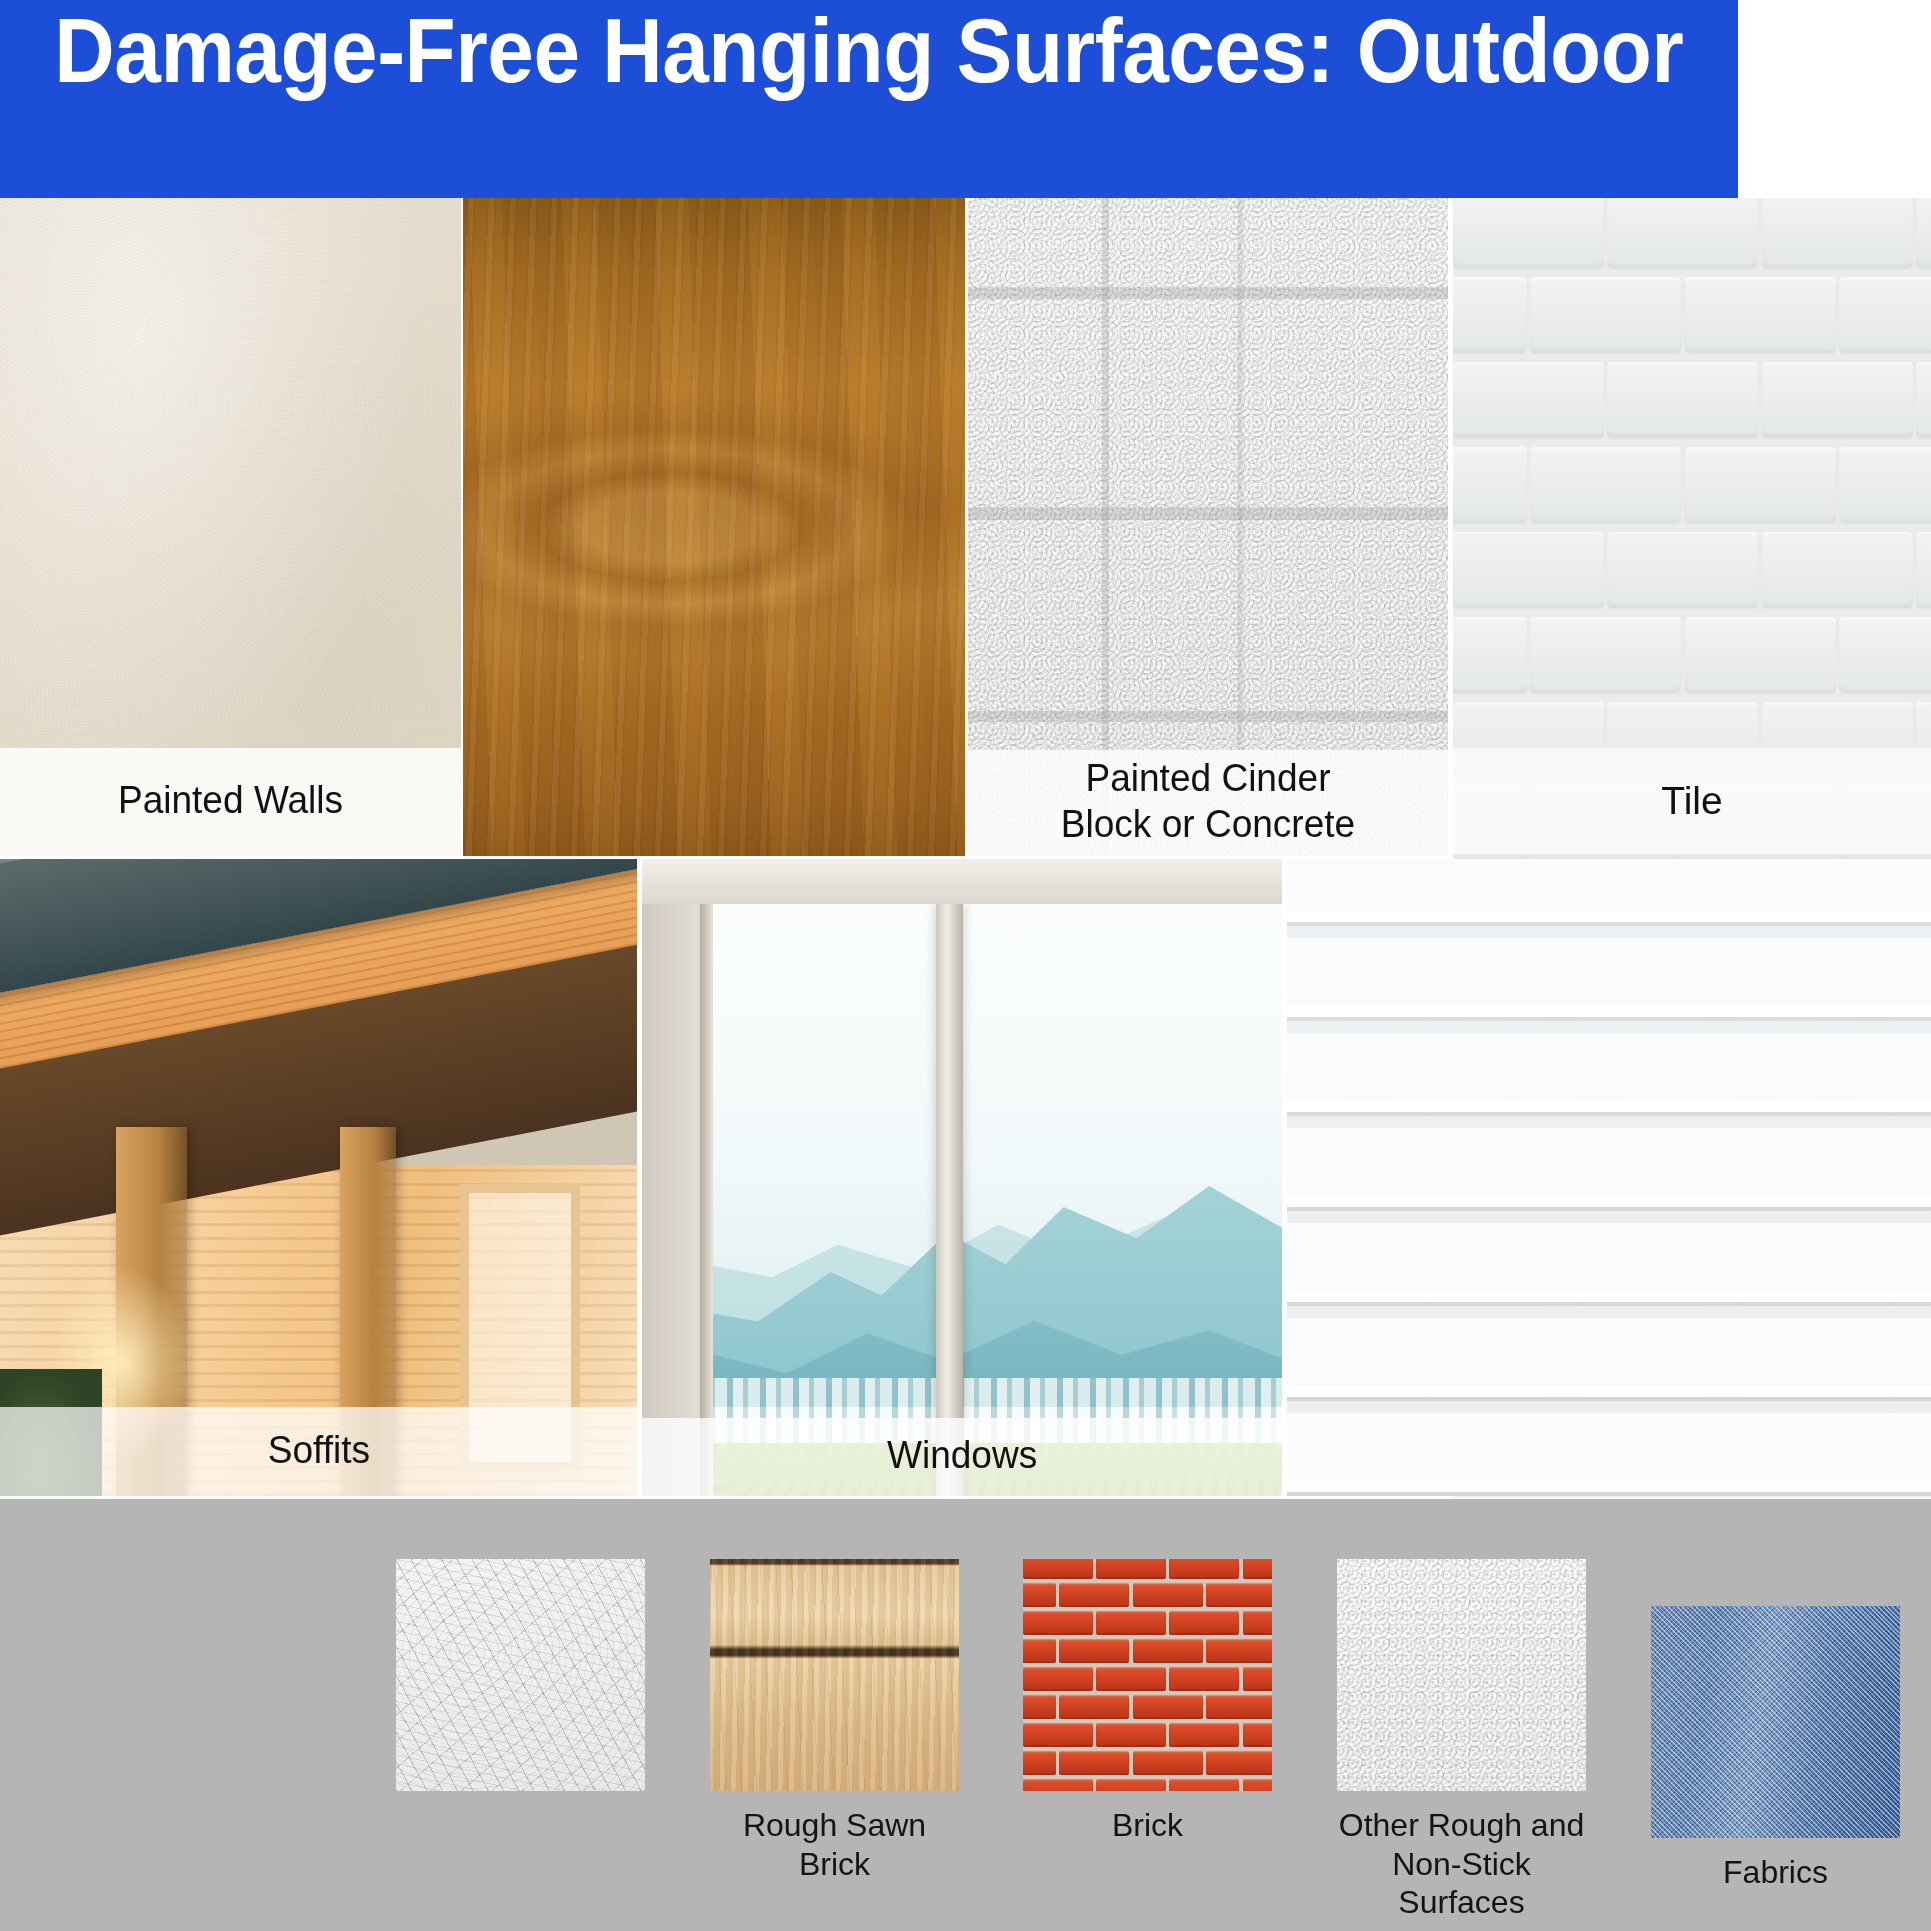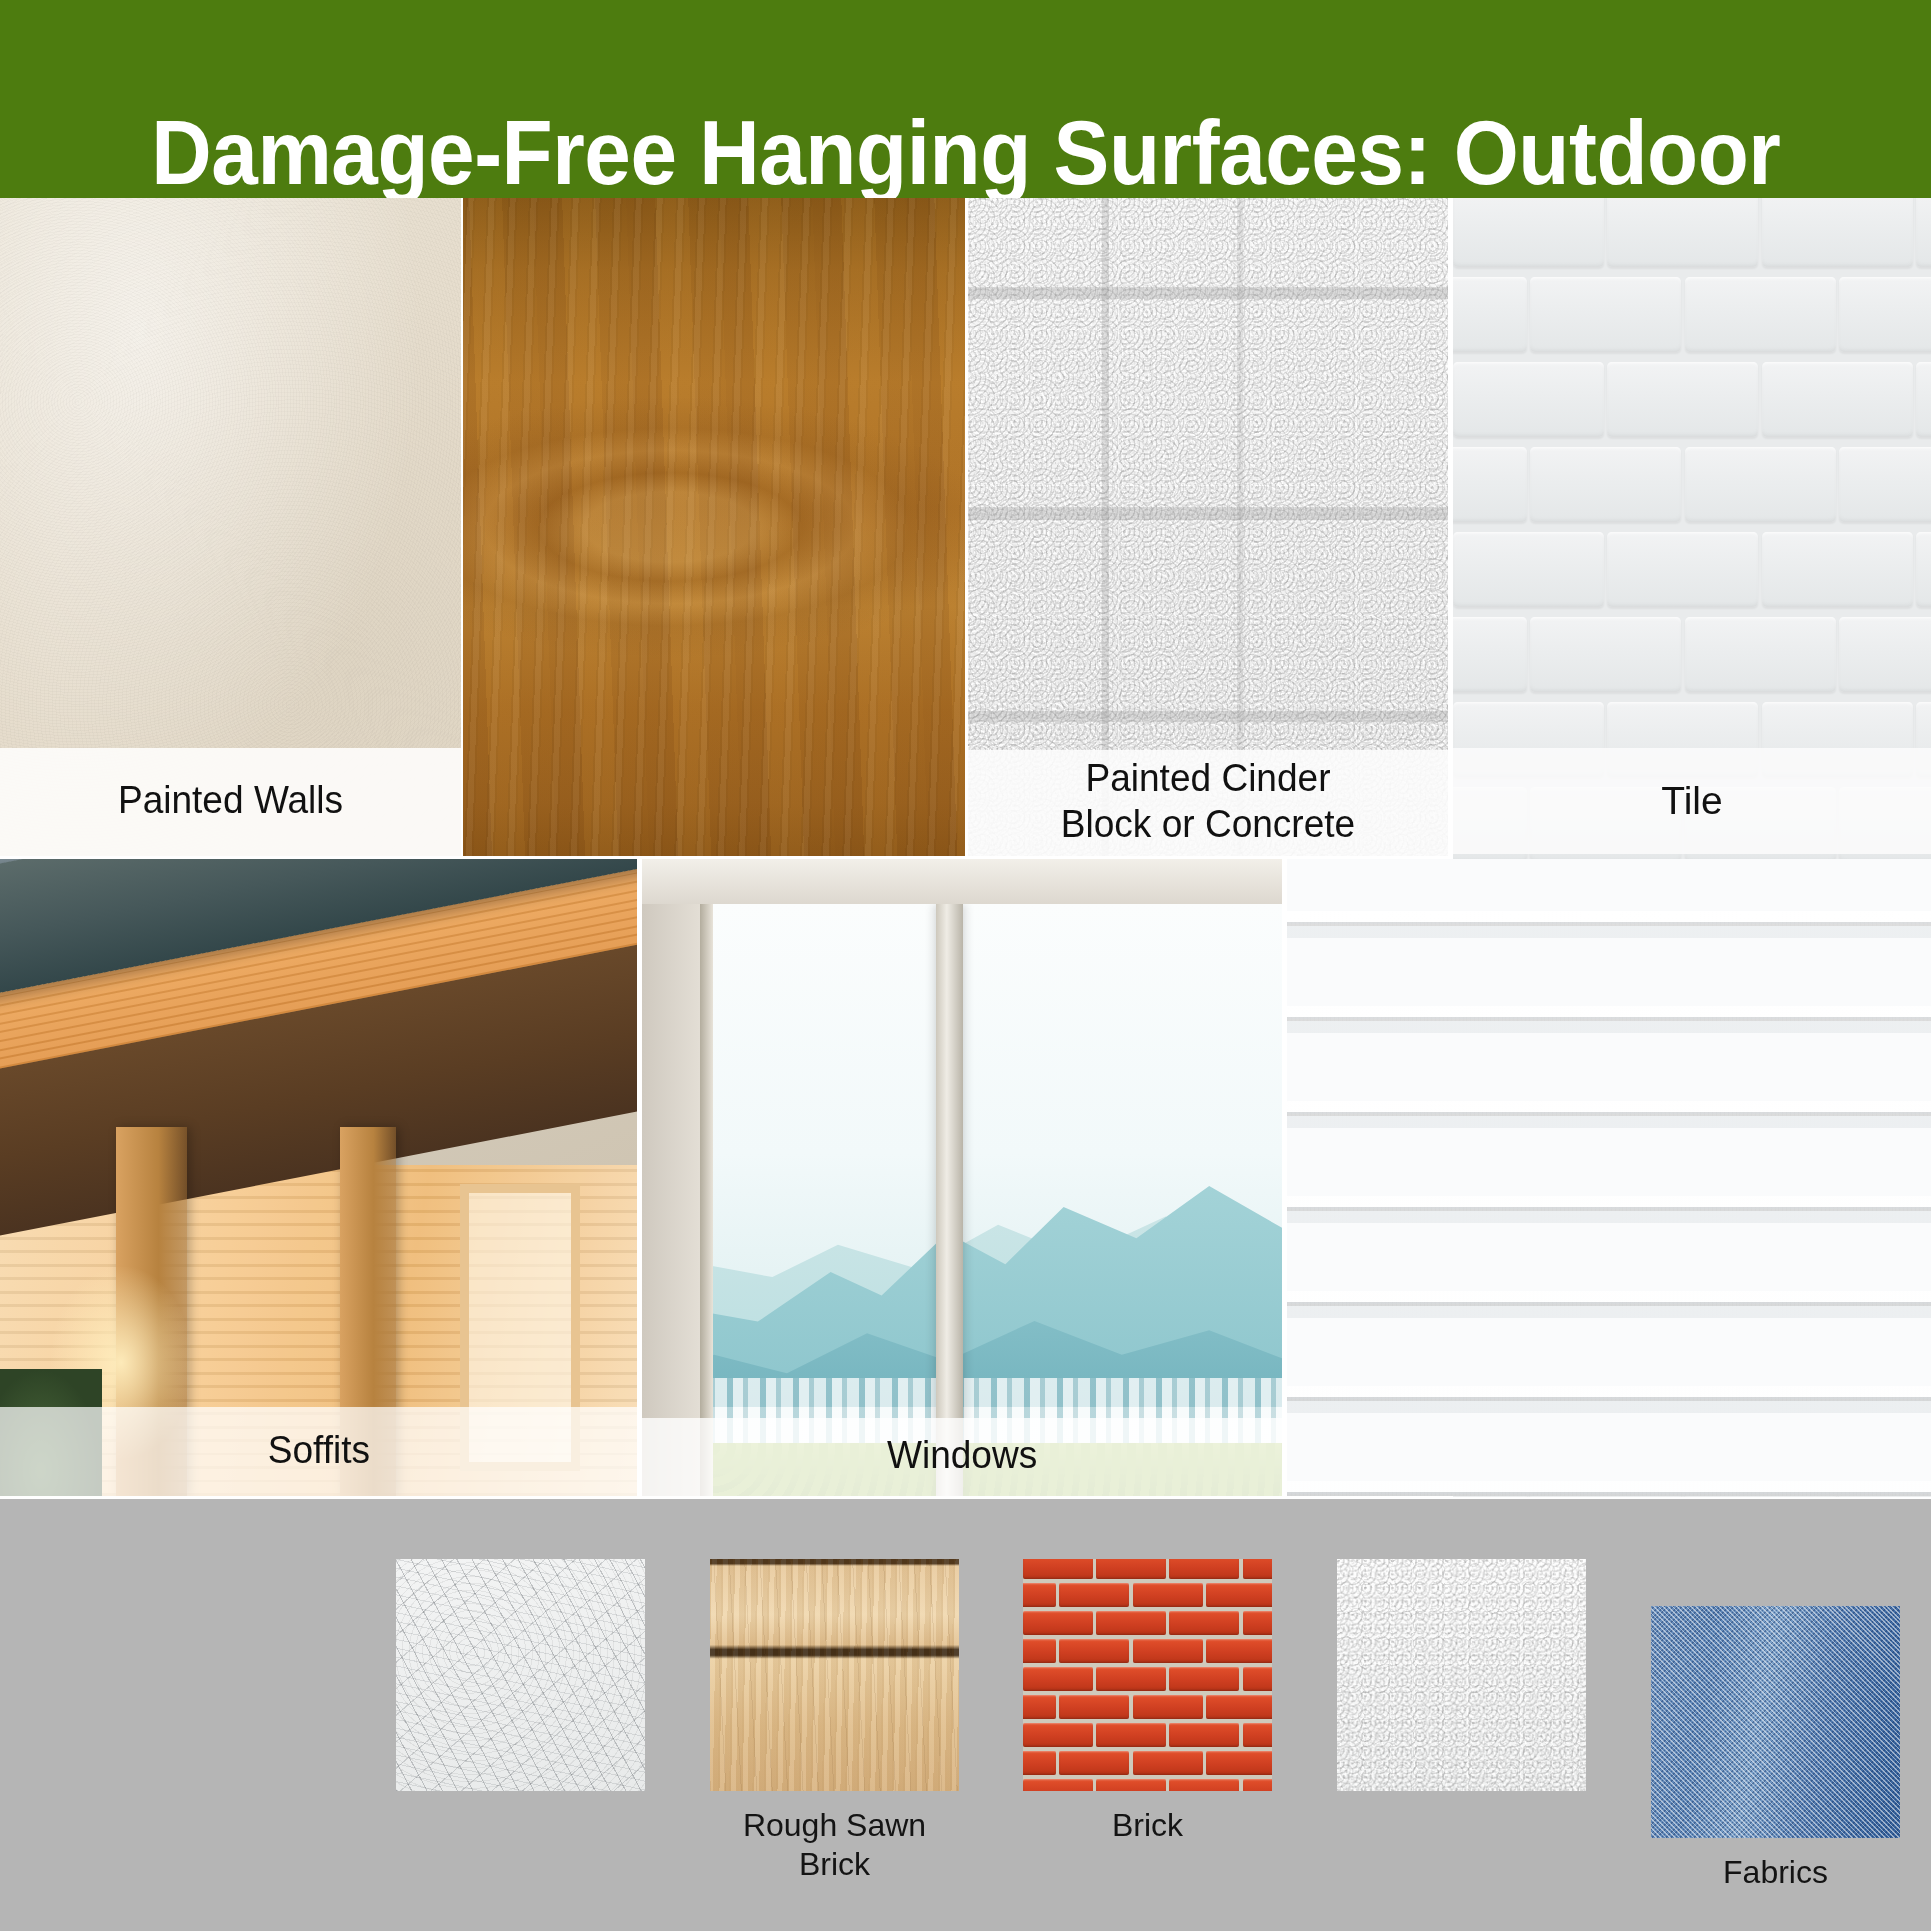--- a/index.html
+++ b/index.html
@@ -6,23 +6,23 @@
   html,body { width:1931px; height:1931px; }
   body {
     font-family:"Liberation Sans", sans-serif;
     background:#ffffff;
     overflow:hidden;
   }
   #page { position:relative; width:1931px; height:1931px; background:#fff; }
 
   
   .banner {
-    position:absolute; left:0; top:0; width:1931px; height:198px;
-    background:#4d7c0f;
-    display:flex; align-items:flex-end; justify-content:center;
+    position:absolute; left:0; top:0; width:1738px; height:198px;
+    background:#1d4ed8;
+    display:flex; align-items:flex-start; justify-content:center;
   }
   .banner-title {
     color:#ffffff;
     font-family:"Liberation Sans Narrow","Liberation Sans", sans-serif;
     font-weight:700;
     font-size:90px;
     letter-spacing:-0.5px;
     transform:scaleX(0.93);
     white-space:nowrap;
     line-height:1;
@@ -589,20 +589,24 @@
       <div class="dnu-label">
         <div>Brick</div>
         <div></div>
       </div>
     </div>
 
     <div class="dnu-item" id="dnu-4">
       <div class="dnu-thumb">
         <div class="tex-stucco"></div>
       </div>
+      <div class="dnu-label">
+        <div>Other Rough and</div>
+        <div>Non-Stick Surfaces</div>
+      </div>
     </div>
 
     <div class="dnu-item" id="dnu-5">
       <div class="dnu-thumb">
         <div class="tex-fabric"></div>
       </div>
       <div class="dnu-label">
         <div>Fabrics</div>
         <div></div>
       </div>

